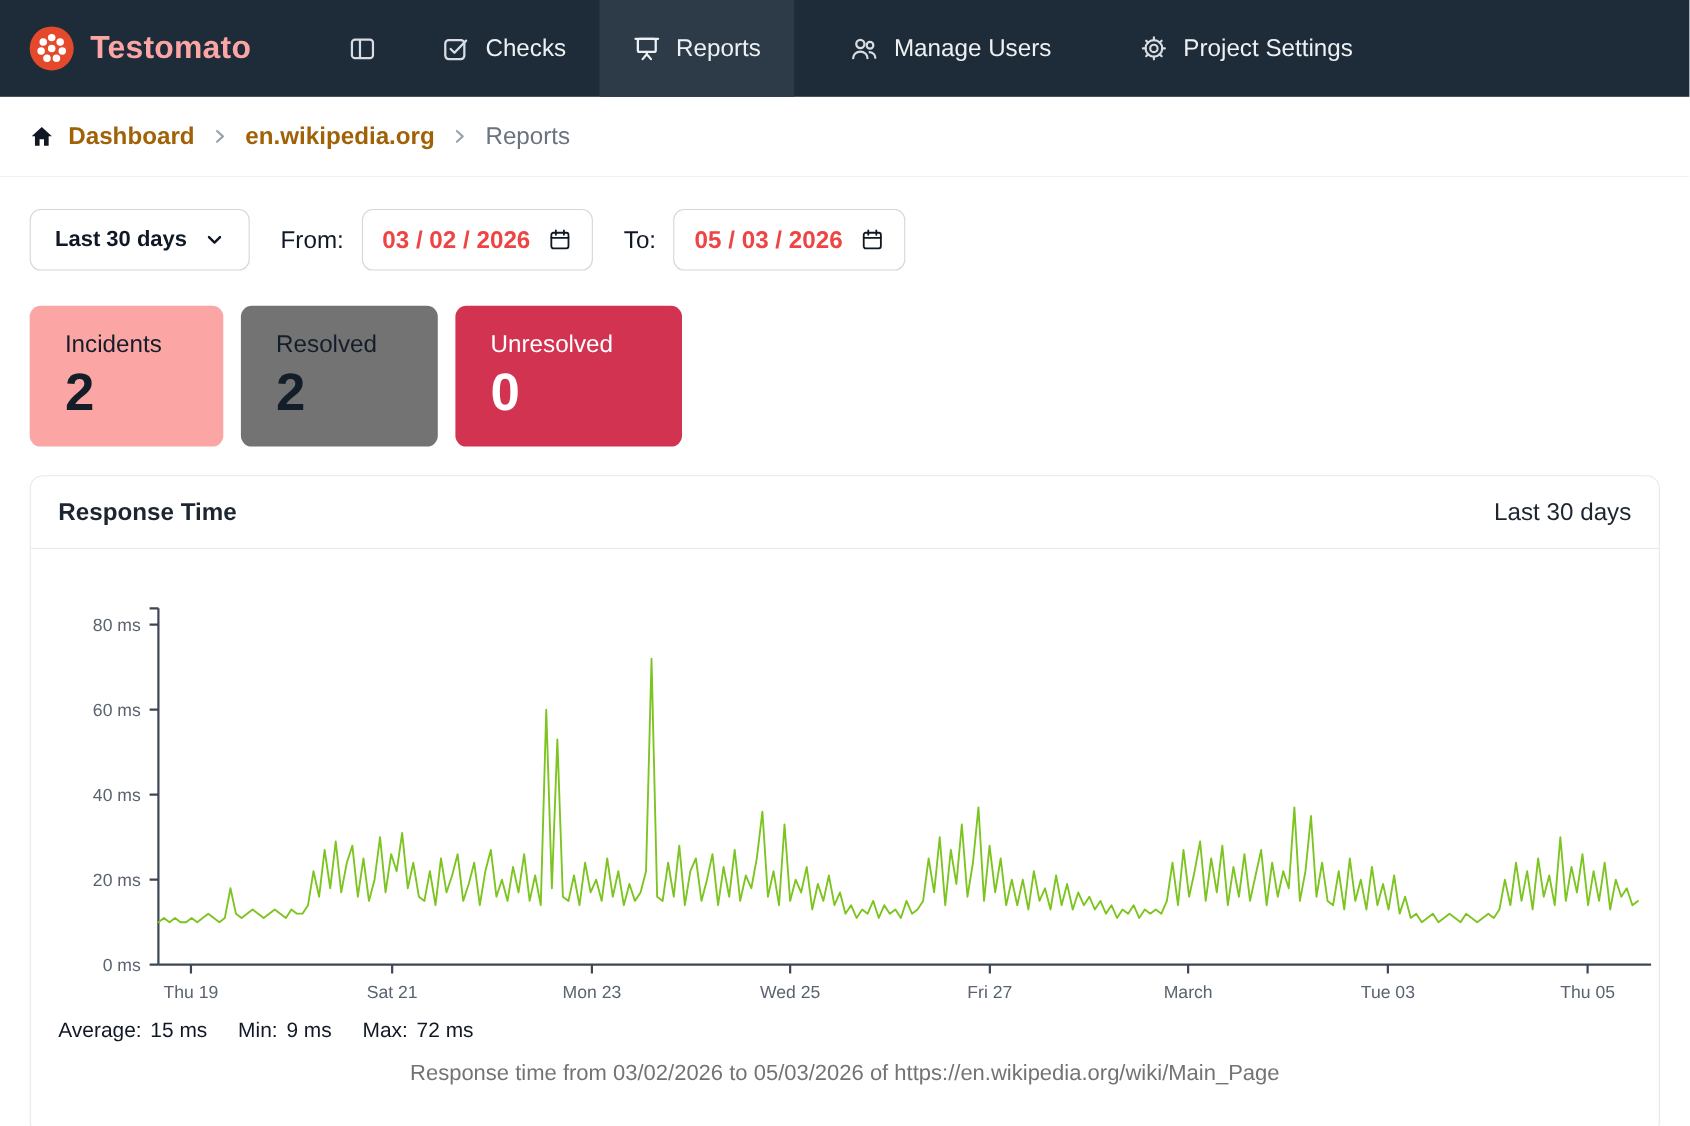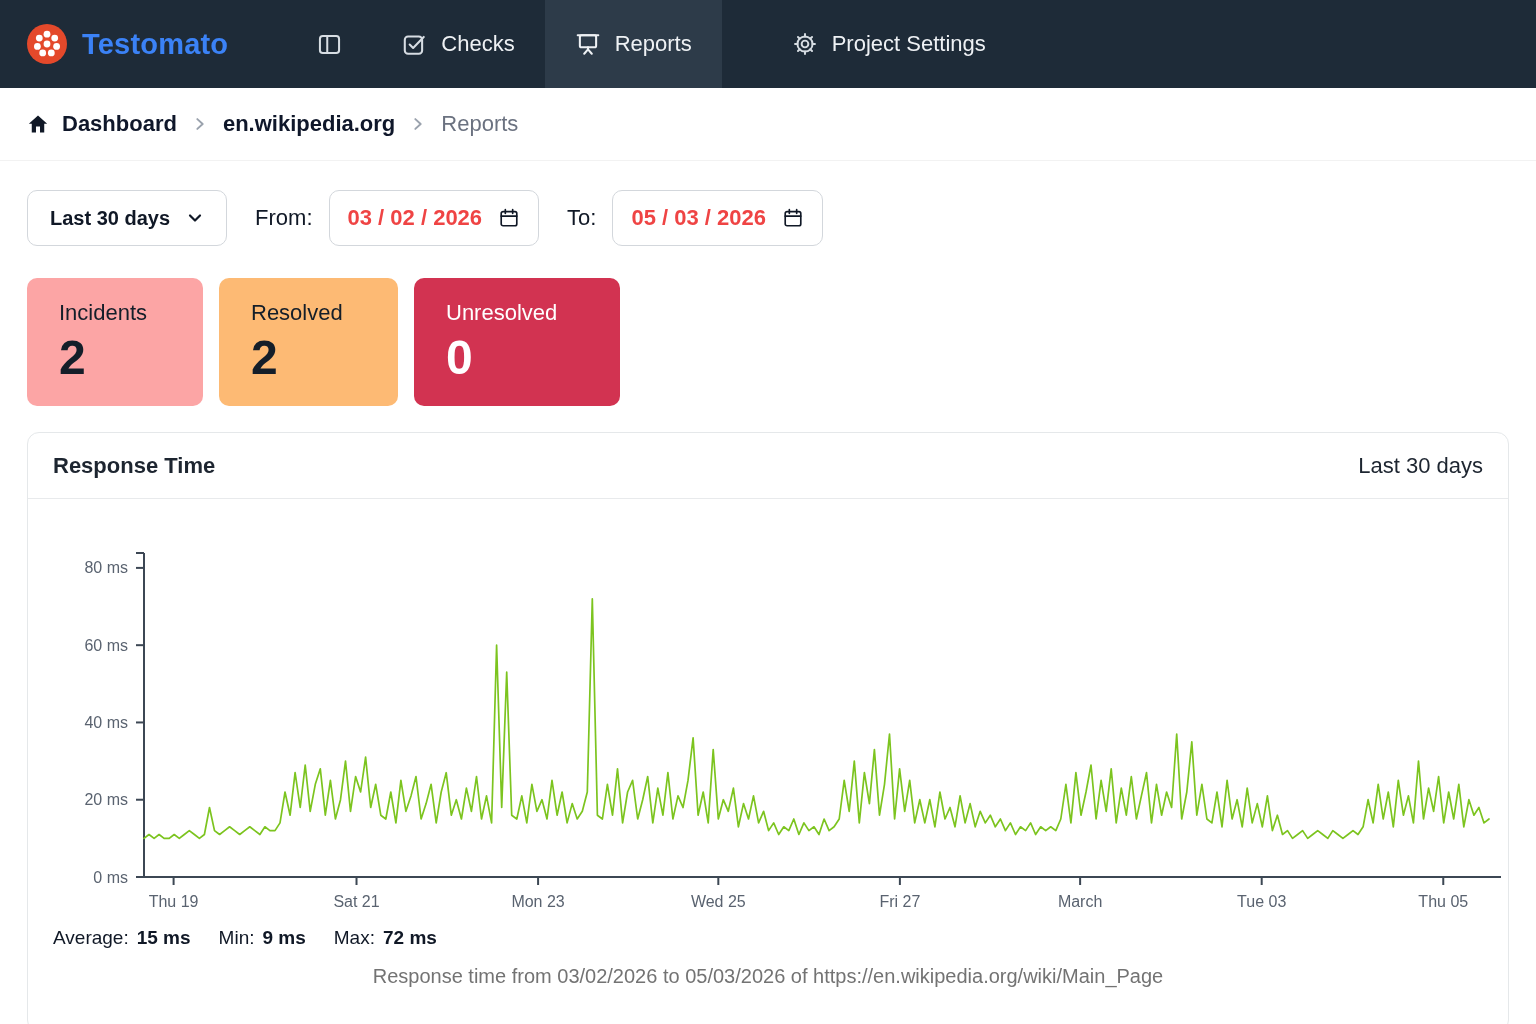--- a/index.html
+++ b/index.html
@@ -2,63 +2,63 @@
 <html><head>
 <meta charset="utf-8">
 <style>
   *{box-sizing:border-box;margin:0;padding:0}
   html,body{width:1536px;height:1024px;overflow:hidden;background:#fff;
     font-family:"Liberation Sans",sans-serif;color:#111827}
 
   
   .navbar{height:88px;background:#1e2b38;display:flex;align-items:stretch;color:#fff}
   .brand{display:flex;align-items:center;gap:14px;margin-left:26px;cursor:pointer}
-  .brand-name{font-size:29px;font-weight:700;letter-spacing:.2px;color:#3b82f6}
+  .brand-name{font-size:29px;font-weight:700;letter-spacing:.2px;color:#fca5a5}
   .nav{display:flex;align-items:stretch;margin-left:60px}
   .nav-toggle{display:flex;align-items:center;padding:0 28px;background:none;border:none;cursor:pointer}
   .nav-item{display:flex;align-items:center;gap:14px;padding:0 30px;font-size:22px;
     color:#eef1f4;text-decoration:none;cursor:pointer;white-space:nowrap}
   .nav-item.active{background:#2d3b49}
   .nav-gap{width:20px}
 
   
   .breadcrumbs{height:72px;display:flex;align-items:center;gap:15px;padding:0 27px;
     font-size:22px;box-shadow:0 1px 0 rgba(0,0,0,.05)}
-  .crumb-link{display:flex;align-items:center;gap:13px;font-weight:700;color:#0f172a;cursor:pointer}
+  .crumb-link{display:flex;align-items:center;gap:13px;font-weight:700;color:#a16207;cursor:pointer}
   .crumb-current{color:#6b7280}
 
   
   .filters{display:flex;align-items:center;margin:30px 0 0 27px;gap:16px}
   .range-btn{display:flex;align-items:center;gap:16px;height:56px;padding:0 22px;
     border:1px solid #d3d7dc;border-radius:10px;background:#fff;font-size:20px;font-weight:700;
     color:#101826;cursor:pointer;font-family:inherit}
   .flabel{font-size:22px;margin-left:12px;color:#101826}
   .date-input{display:flex;align-items:center;gap:16px;height:56px;padding:0 18px;
     border:1px solid #d3d7dc;border-radius:10px;font-size:22px;font-weight:600;color:#ef4444;cursor:text}
 
   
   .cards{display:flex;gap:16px;margin:32px 0 0 27px}
   .card{border-radius:10px;padding:22px 32px 24px 32px}
   .card .clabel{font-size:22px}
   .card .cvalue{font-size:48px;font-weight:700;margin-top:8px;line-height:1}
   .card-grey{background:#fca5a5;color:#141e29;min-width:176px}
-  .card-green{background:#fdba74;color:#141e29;min-width:179px}
+  .card-green{background:#737373;color:#141e29;min-width:179px}
   .card-red{background:#d23351;color:#fff;min-width:206px}
 
   
   .panel{margin:26px 27px 0 27px;border:1px solid #e5e8ea;border-radius:12px;height:600px;overflow:hidden}
   .panel-head{display:flex;justify-content:space-between;align-items:center;height:66px;
     padding:0 25px;font-size:22px;border-bottom:1px solid #e8eaec}
   .panel-title{font-weight:700;color:#1d2530}
   .panel-range{color:#1d2530}
   svg.chart{display:block;margin:26px 0 0 6px}
   svg text{font-family:"Liberation Sans",sans-serif}
   .summary{display:flex;gap:28px;font-size:19px;margin:2px 0 0 25px;color:#101826}
   .summary .pair{display:flex;gap:8px;align-items:baseline}
-  .summary b{font-weight:700}
+  .summary b{font-weight:400}
   .caption{text-align:center;font-size:20px;color:#737373;margin-top:16px}
 </style>
 </head>
 <body>
 
 <header class="navbar">
   <div class="brand">
     <svg class="icon" width="42" height="42" viewBox="0 0 42 42">
       <circle cx="21" cy="21" r="20" fill="#e4492b"></circle>
       <circle cx="21" cy="21" r="3.4" fill="#fff"></circle>
@@ -94,20 +94,29 @@
         <path d="M2.5 4h19"></path>
         <rect x="4.5" y="4" width="15" height="11" rx="1.5"></rect>
         <path d="M12 15v2"></path>
         <path d="M8.5 21l3.5-4 3.5 4"></path>
       </svg>
       <span>Reports</span>
     </a>
 
     <span class="nav-gap"></span>
 
+    <a class="nav-item">
+      <svg class="icon" width="27" height="27" viewBox="0 0 24 24" fill="none" stroke="#d7dde3" stroke-width="1.8" stroke-linecap="round" stroke-linejoin="round">
+        <circle cx="9" cy="8" r="3.3"></circle>
+        <path d="M3.2 19.5c0-3.2 2.6-5.3 5.8-5.3s5.8 2.1 5.8 5.3"></path>
+        <circle cx="16.8" cy="9" r="2.7"></circle>
+        <path d="M16.5 14.6c2.7.3 4.6 2.2 4.6 4.6"></path>
+      </svg>
+      <span>Manage Users</span>
+    </a>
 
     <span class="nav-gap"></span>
 
     <a class="nav-item">
       <svg class="icon" width="26" height="26" viewBox="0 0 24 24" fill="none" stroke="#d7dde3" stroke-width="1.8" stroke-linecap="round">
         <circle cx="12" cy="12" r="3.1"></circle>
         <circle cx="12" cy="12" r="7"></circle>
         <path d="M12 2.8v2.4 M12 18.8v2.4 M2.8 12h2.4 M18.8 12h2.4 M5.5 5.5l1.7 1.7 M16.8 16.8l1.7 1.7 M18.5 5.5l-1.7 1.7 M7.2 16.8l-1.7 1.7"></path>
       </svg>
       <span>Project Settings</span>

